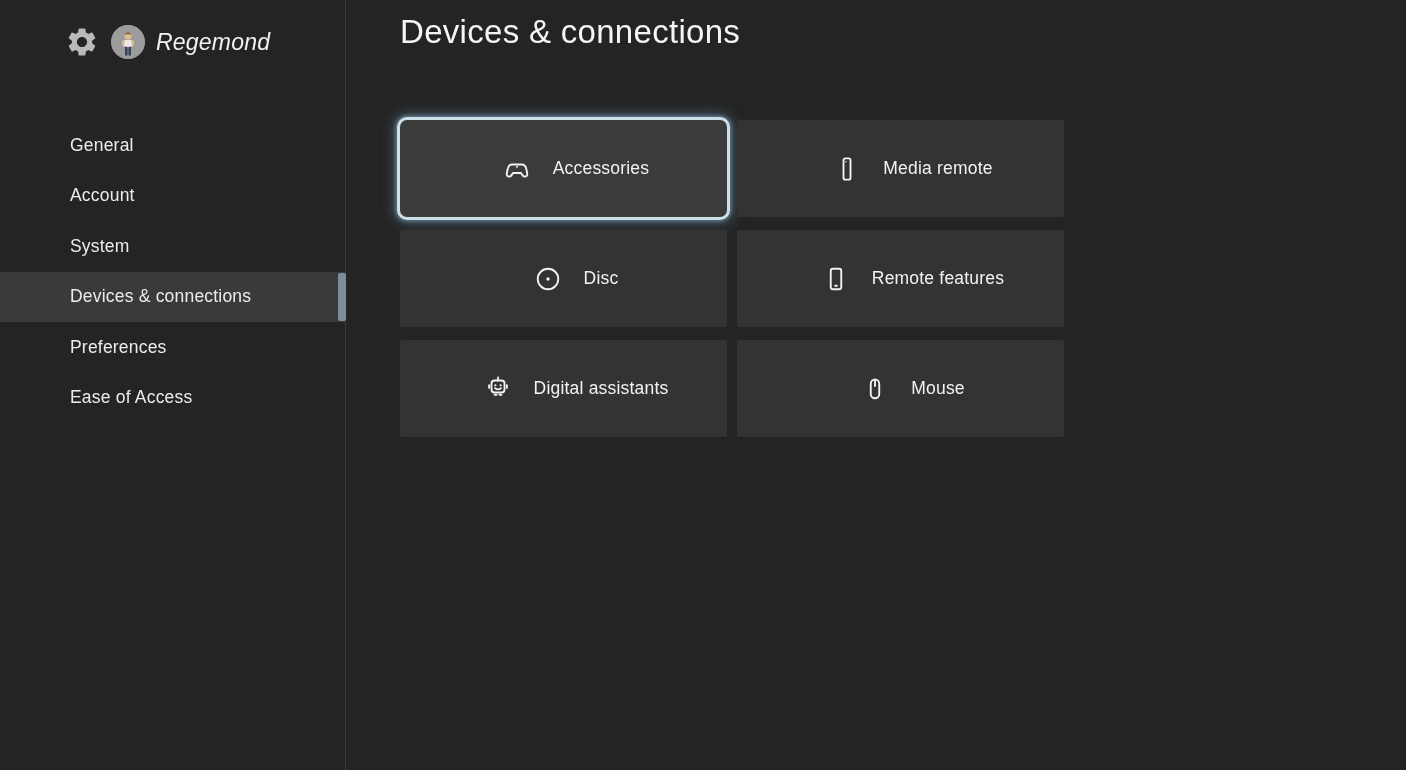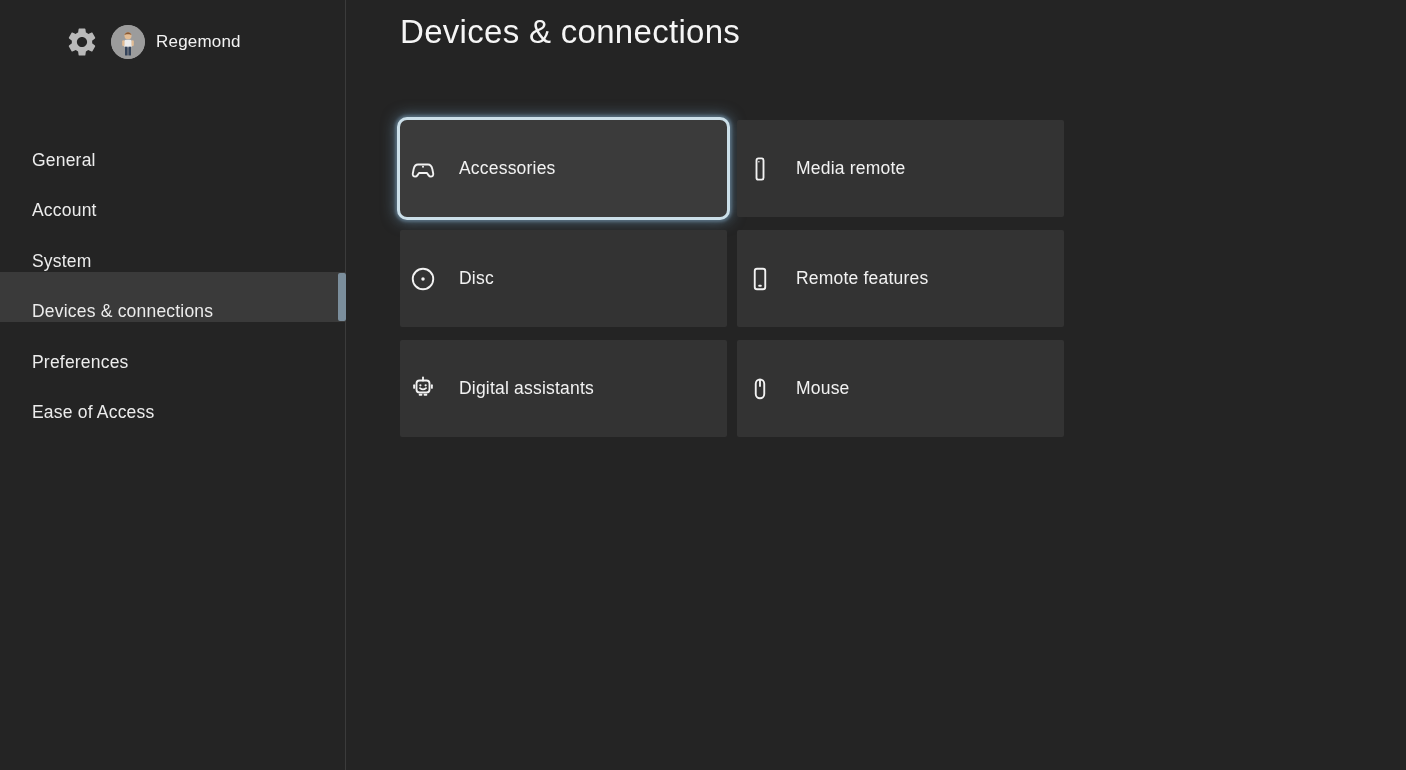--- a/index.html
+++ b/index.html
@@ -8,37 +8,37 @@
   .screen { position:relative; width:1406px; height:770px; background:#242424; }
 
   
   .sidebar { position:absolute; left:0; top:0; width:346px; height:770px;
     background:#242424; border-right:1px solid #3b3b3b; }
   .profile-row { position:absolute; left:64px; top:24px; display:flex;
     align-items:center; gap:11px; cursor:pointer; }
   .gear { width:36px; height:36px; display:flex; align-items:center; justify-content:center; }
   .avatar { width:34px; height:34px; border-radius:50%; overflow:hidden;
     background:#9c9c9c; flex:0 0 auto; }
-  .profile-name { font-size:17px; color:#f2f2f2; letter-spacing:0.2px; }
+  .profile-name { font-size:23px; color:#f2f2f2; letter-spacing:0.2px;font-style:italic; }
 
   .nav { position:absolute; left:0; top:120px; width:346px; }
-  .nav-item { position:relative; height:50.5px; display:flex; align-items:flex-end;
-    padding-left:32px; font-size:17.5px; color:#ececec; cursor:pointer; letter-spacing:0.2px; }
+  .nav-item { position:relative; height:50.5px; display:flex; align-items:center;
+    padding-left:70px; font-size:17.5px; color:#ececec; cursor:pointer; letter-spacing:0.2px; }
   .nav-item.selected { background:#3a3a3a; }
   .nav-accent { position:absolute; right:0; top:1px; bottom:1px; width:8px;
     background:#7b8e9c; border-radius:2px; }
 
   
   .page-title { position:absolute; left:400px; top:13px; font-size:33px;
     font-weight:400; color:#f5f5f5; letter-spacing:0.3px; }
 
   .grid { position:absolute; left:400px; top:120px; display:grid;
     grid-template-columns:327px 327px; grid-auto-rows:97px; column-gap:10px; row-gap:13px; }
   .tile { background:#333333; border-radius:2px; display:flex; align-items:center;
-    padding-left:8px; cursor:pointer; }
+    padding-left:24px; cursor:pointer;justify-content:center; }
   .tile .tile-icon { width:30px; height:30px; flex:0 0 auto; margin-right:21px;
     display:flex; align-items:center; justify-content:center; }
   .tile-label { font-size:17.5px; color:#f2f2f2; letter-spacing:0.2px; }
   .tile.focused { background:#3b3b3b; border-radius:7px;
     box-shadow:0 0 0 3px #cbdfe9, 0 0 3px 5px rgba(125,158,182,0.45),
                0 0 14px 5px rgba(105,145,175,0.55); }
 
   svg.glyph { stroke:#f2f2f2; stroke-width:1.5; fill:none;
     stroke-linecap:round; stroke-linejoin:round; }
 </style>

